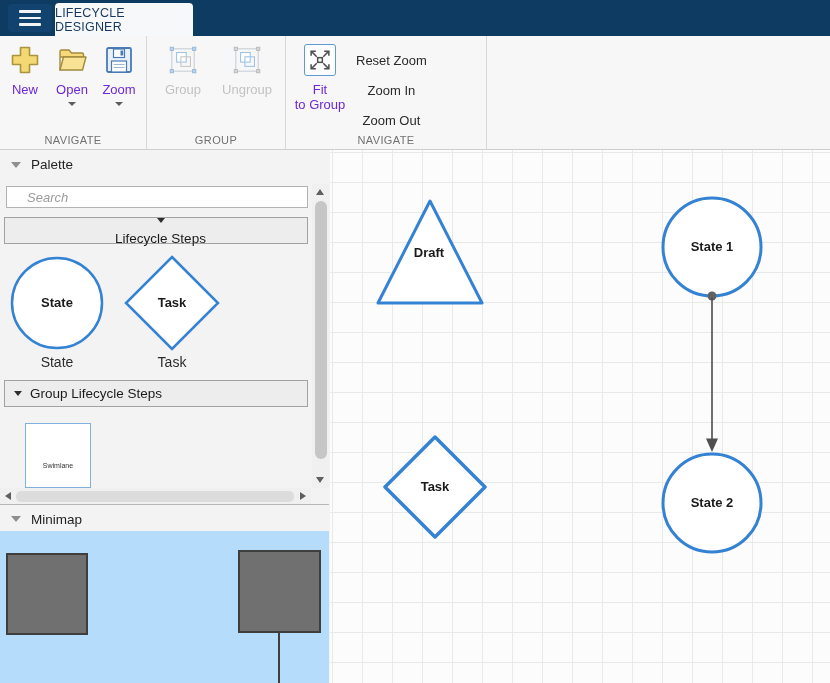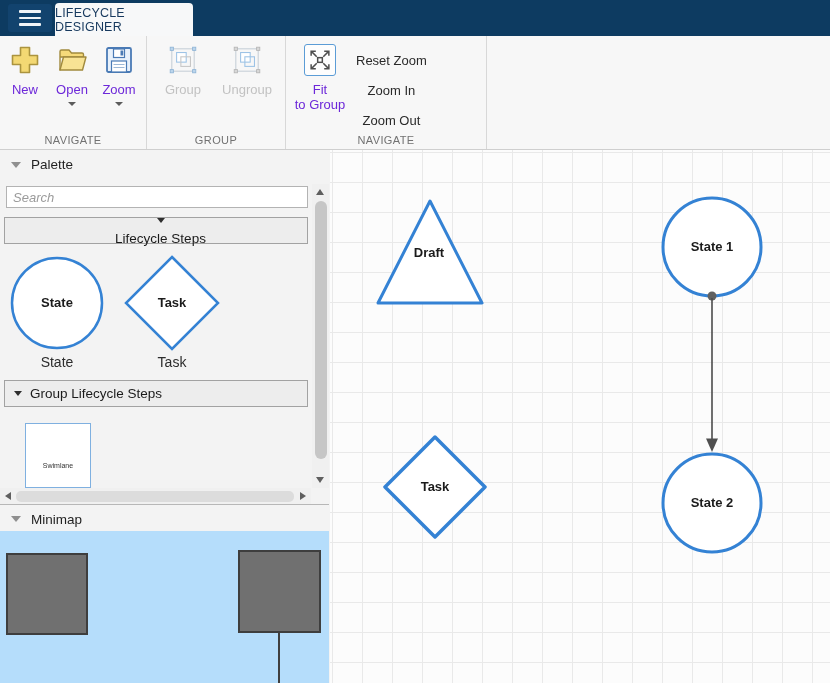--- a/index.html
+++ b/index.html
@@ -39,21 +39,21 @@
   .nav-row .rlabel { font-size:13px; color:#2a2a2a; white-space:nowrap; }
 
   
   .left-panel { position:absolute; left:0; top:150px; width:380px; height:533px; background:#f3f3f3;
                 border-right:2px solid #a21caf; }
   .panel-header { position:absolute; left:0; width:329px; height:29px; display:flex; align-items:center;
                   gap:10px; padding-left:11px; font-size:13.5px; color:#1f1f1f; cursor:pointer; }
   .chev-gray { width:0; height:0; border-left:5px solid transparent; border-right:5px solid transparent;
                border-top:6px solid #8f8f8f; }
   .search-box { position:absolute; left:6px; top:36px; width:302px; height:22px; border:1px solid #b3b3b3;
-                background:#fff; font-size:13px; padding:0 6px; color:#0f172a;
+                background:#fff; font-size:13px; padding:0 20px; color:#0f172a;
                 font-family:"Liberation Sans", sans-serif; }
   .search-box::placeholder { font-style:italic; color:#9b9b9b; }
   .sect-header { position:absolute; left:4px; width:304px; height:27px; background:#ededed;
                  border:1px solid #a2a2a2; display:flex; align-items:center; gap:8px;
                  padding-left:9px; font-size:13.5px; color:#1b1b1b; cursor:pointer; }
   .chev-black { width:0; height:0; border-left:4.5px solid transparent; border-right:4.5px solid transparent;
                 border-top:5.5px solid #2e2e2e; }
   .shape-caption { position:absolute; width:80px; text-align:center; font-size:14px; color:#2c2c2c; }
   .swimlane-item { position:absolute; left:25px; top:273px; width:66px; height:65px; background:#fff;
                    border:1.5px solid #7fb0e0; cursor:pointer; }

